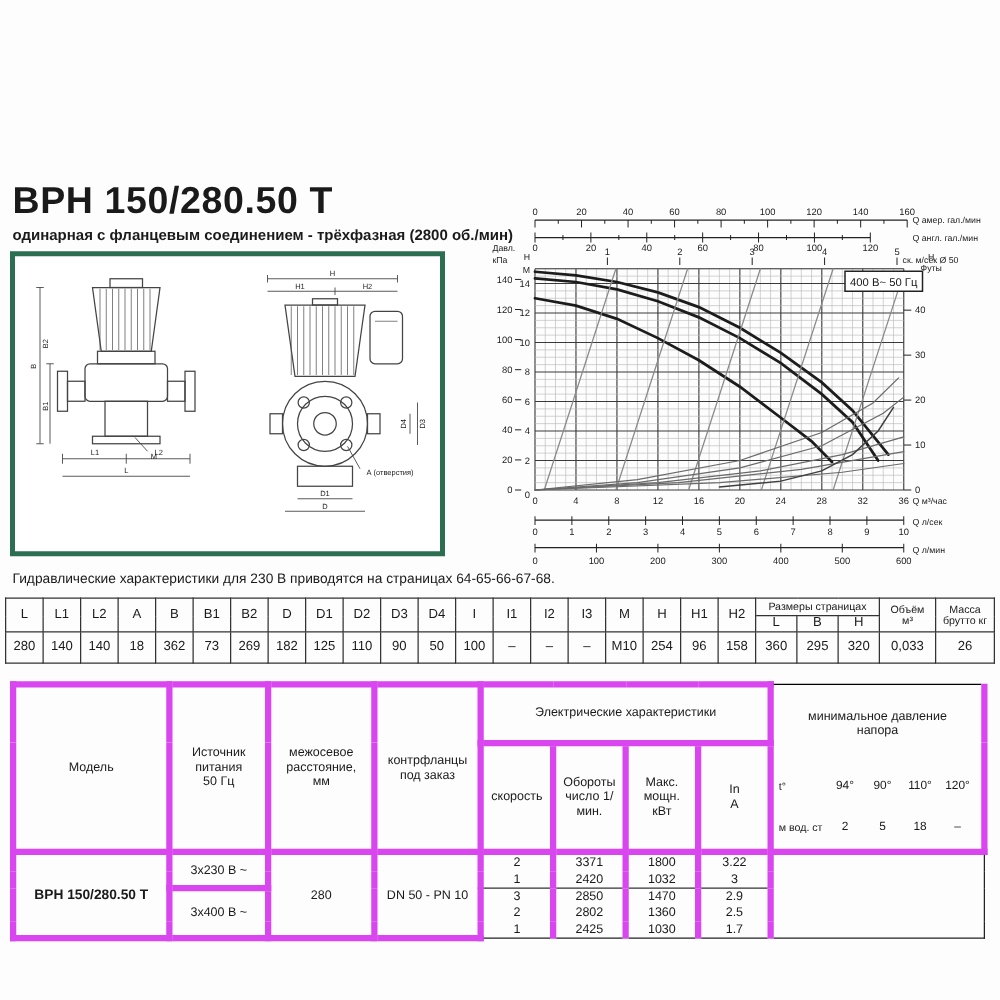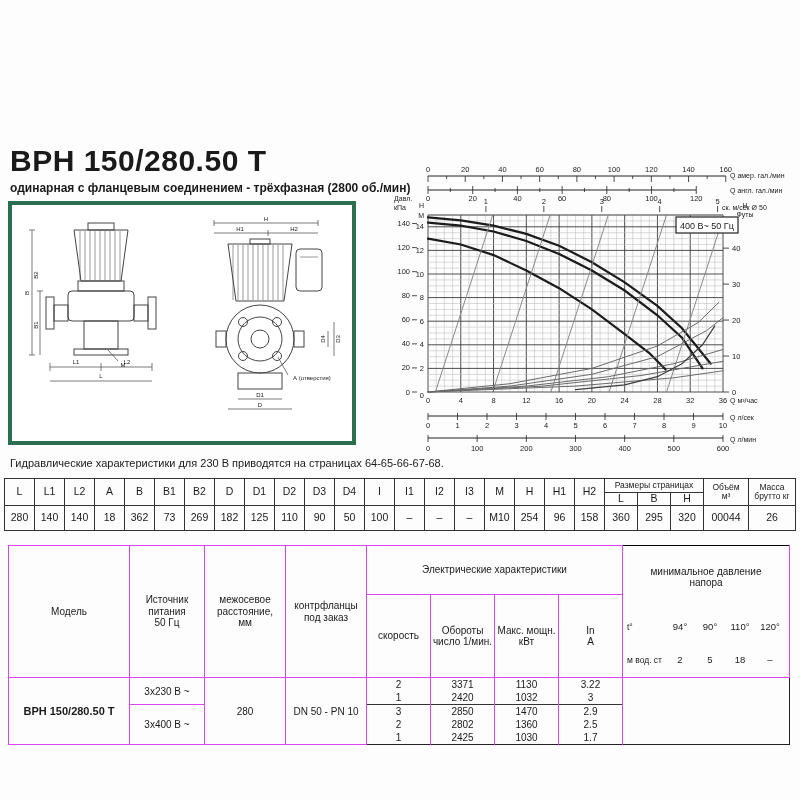--- a/index.html
+++ b/index.html
@@ -19,21 +19,21 @@
   
   #dims-wrap{left:4px;top:478px;width:792px}
   table{border-collapse:collapse;table-layout:fixed;width:100%}
   #dims-wrap th,#dims-wrap td{border:1px solid #333;text-align:center;font-size:10.5px;
       font-weight:normal;padding:0;height:24px;white-space:pre-line;line-height:1.05;overflow:hidden}
   #dims-wrap table{border:1.5px solid #222}
   #dims-wrap .small{font-size:8.5px}
   
   #elec-wrap{left:8px;top:545px;width:782px}
   #elec-wrap table{border:1.5px solid #222}
-  #elec-wrap th,#elec-wrap td{border:1px solid #d946ef;text-align:center;font-size:10px;
+  #elec-wrap th,#elec-wrap td{border:5px solid #d946ef;text-align:center;font-size:10px;
       font-weight:normal;padding:0 1px;white-space:pre-line;line-height:1.15;overflow:hidden}
   #elec-wrap thead th{height:28px}
   #elec-wrap td.dc{border-top:none;border-bottom:none;height:13px}
   #elec-wrap td.bt{border-top:1px solid #333}
   #elec-wrap td.model-cell{font-weight:bold;font-size:11px}
   #elec-wrap td.minhead{border-top:1px solid #000000;vertical-align:top;padding:4px 4px 0 4px}
   .mh-title{font-size:10px;text-align:center;margin-top:4px}
   .mh-grid{display:grid;grid-template-columns:38px 1fr 1fr 1fr 1fr;margin-top:22px;row-gap:22px;
            font-size:9.5px;align-items:center}
   .mh-grid .lab{text-align:left;font-size:8.5px}
@@ -429,21 +429,21 @@
           <td>–</td>
           <td>–</td>
           <td>–</td>
           <td>M10</td>
           <td>254</td>
           <td>96</td>
           <td>158</td>
           <td>360</td>
           <td>295</td>
           <td>320</td>
-          <td>00044</td>
+          <td>0,033</td>
           <td>26</td>
         </tr>
     </tbody>
   </table>
 </div>
 
 <div class="abs" id="elec-wrap">
   <table>
     <thead>
       <tr>
@@ -474,21 +474,21 @@
       </tr>
     </thead>
     <tbody>
       <tr id="erow0">
         <td rowspan="5" class="model-cell">BPH 150/280.50 T</td>
         <td rowspan="2">3x230 В ~</td>
         <td rowspan="5">280</td>
         <td rowspan="5">DN 50 - PN 10</td>
       <td class="dc">2</td>
           <td class="dc">3371</td>
-          <td class="dc">1130</td>
+          <td class="dc">1800</td>
           <td class="dc">3.22</td>
         </tr>
       <tr id="erow1">
           <td class="dc">1</td>
           <td class="dc">2420</td>
           <td class="dc">1032</td>
           <td class="dc">3</td>
         </tr>
       <tr id="erow2">
         <td rowspan="3" class="bt">3x400 В ~</td>

